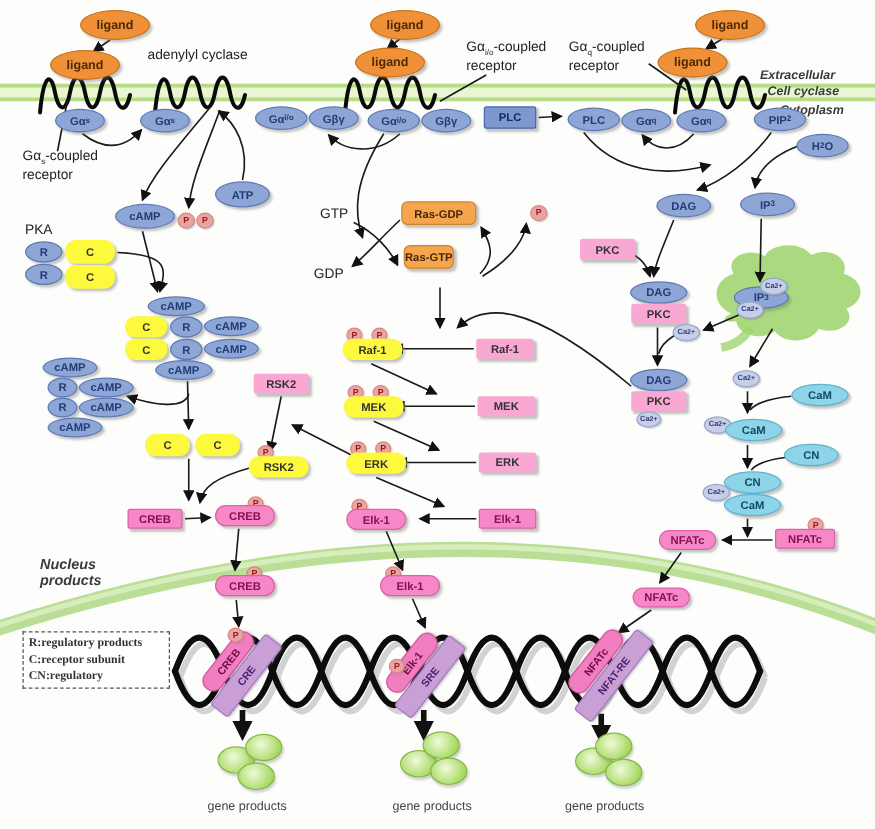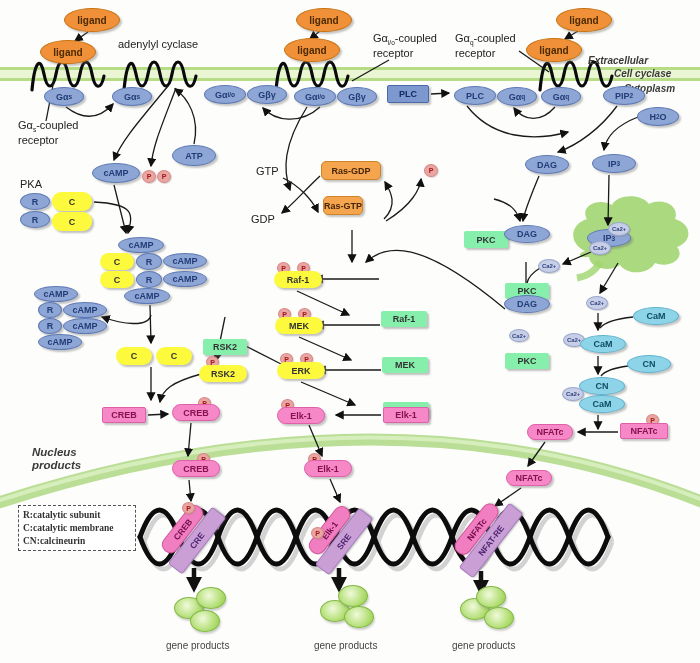--- a/index.html
+++ b/index.html
@@ -11,21 +11,21 @@
   .sb{font-size:6.5px;}
   .sp{font-size:5.5px;vertical-align:super;}
   .node{position:absolute;display:flex;align-items:center;justify-content:center;
         font-size:9px;font-weight:bold;color:#233c77;box-sizing:border-box;
         box-shadow:2px 2px 2px rgba(110,110,110,.4);}
   .ov{background:#8ea6d6;border:1px solid #5e7ab5;border-radius:50%;}
   .ovO{background:#f0913a;border:1.5px solid #c87312;border-radius:50%;color:#4d2a00;font-size:10px;}
   .rectB{background:#7d97cf;border:1px solid #4a69a8;border-radius:2px;color:#102a66;}
   .rectO{background:#f5a54e;border:1px solid #cf8428;border-radius:5px;color:#45260a;}
   .pillY{background:#fdfa3e;border-radius:9px;color:#333;box-shadow:2px 2px 2px rgba(120,120,120,.45);}
-  .rectY{background:#86efac;border-radius:2px;color:#333;box-shadow:2px 2px 2px rgba(120,120,120,.45);margin-top:40px;}
+  .rectY{background:#f9a8d4;border-radius:2px;color:#333;box-shadow:2px 2px 2px rgba(120,120,120,.45);}
   .pillP{background:#f788c8;border:1px solid #e05fa8;border-radius:9px;color:#87104f;}
   .rectP{background:#f788c8;border:1px solid #e05fa8;border-radius:2px;color:#87104f;}
   .ovC{background:#8ed4e8;border:1px solid #5fb3cf;border-radius:50%;color:#0f4d63;}
   .ca{background:#c7cee7;border:1px solid #9aa6cd;border-radius:50%;font-size:6px;color:#2f3f7d;box-shadow:1px 1px 1px rgba(120,120,120,.35);}
   .phos{background:#e9a5a2;border:1px solid #d98784;border-radius:50%;font-size:7px;color:#a01818;box-shadow:1px 1px 1px rgba(130,130,130,.3);}
   .gp{position:absolute;border:1px solid #82b944;border-radius:50%;
       background:radial-gradient(circle at 42% 38%, #f0fada, #a8d964 72%, #8fc24e);
       box-shadow:1px 2px 2px rgba(120,120,120,.35);}
   .membrane{position:absolute;left:0;top:67px;width:700px;height:8px;background:#e9f5d3;
             border-top:3px solid #b6dd86;border-bottom:3px solid #b6dd86;}
@@ -145,35 +145,35 @@
       <path d="M 194,568 L 194,588" marker-end="url(#ahb)"></path>
       <path d="M 339,568 L 339,588" marker-end="url(#ahb)"></path>
       <path d="M 481,571 L 481,591" marker-end="url(#ahb)"></path>
     </g>
   </svg>
 
   <div class="lbl" style="left:118px;top:38px;width:95px">adenylyl cyclase</div>
   <div class="lbl" style="left:18px;top:119px;width:80px"><span>Gα</span><sub class="sb">s</sub><span>-coupled receptor</span></div>
   <div class="lbl" style="left:373px;top:32px;width:78px"><span>Gα</span><sub class="sb">i/o</sub><span>-coupled receptor</span></div>
   <div class="lbl" style="left:455px;top:32px;width:78px"><span>Gα</span><sub class="sb">q</sub><span>-coupled receptor</span></div>
-  <div class="lbl it" style="left:588px;top:55px">Extracellular</div>
+  <div class="lbl it" style="left:608px;top:55px">Extracellular</div>
   <div class="lbl it" style="left:614px;top:68px">Cell cyclase</div>
   <div class="lbl it" style="left:624px;top:83px">Cytoplasm</div>
   <div class="lbl" style="left:20px;top:178px;font-size:11px">PKA</div>
   <div class="lbl" style="left:256px;top:165px">GTP</div>
   <div class="lbl" style="left:251px;top:213px">GDP</div>
   <div class="lbl it" style="left:32px;top:446px;font-size:11.5px;width:70px"><span>Nucleus</span><br><span>products</span></div>
   <div class="lbl" style="left:166px;top:640px;font-size:10px;color:#444">gene products</div>
   <div class="lbl" style="left:314px;top:640px;font-size:10px;color:#444">gene products</div>
   <div class="lbl" style="left:452px;top:640px;font-size:10px;color:#444">gene products</div>
 
   <div class="legendBox">
-    <div>R:catalytic subunit</div>
-    <div>C:catalytic membrane</div>
-    <div>CN:calcineurin</div>
+    <div>R:regulatory products</div>
+    <div>C:receptor subunit</div>
+    <div>CN:regulatory</div>
   </div>
 
   <div class="node ovO" style="left:64px;top:8px;width:56px;height:24px">ligand</div>
   <div class="node ovO" style="left:40px;top:40px;width:56px;height:24px">ligand</div>
   <div class="node ovO" style="left:296px;top:8px;width:56px;height:24px">ligand</div>
   <div class="node ovO" style="left:284px;top:38px;width:56px;height:24px">ligand</div>
   <div class="node ovO" style="left:556px;top:8px;width:56px;height:24px">ligand</div>
   <div class="node ovO" style="left:526px;top:38px;width:56px;height:24px">ligand</div>
 
   <div class="node ov" style="left:44px;top:87px;width:40px;height:19px">

